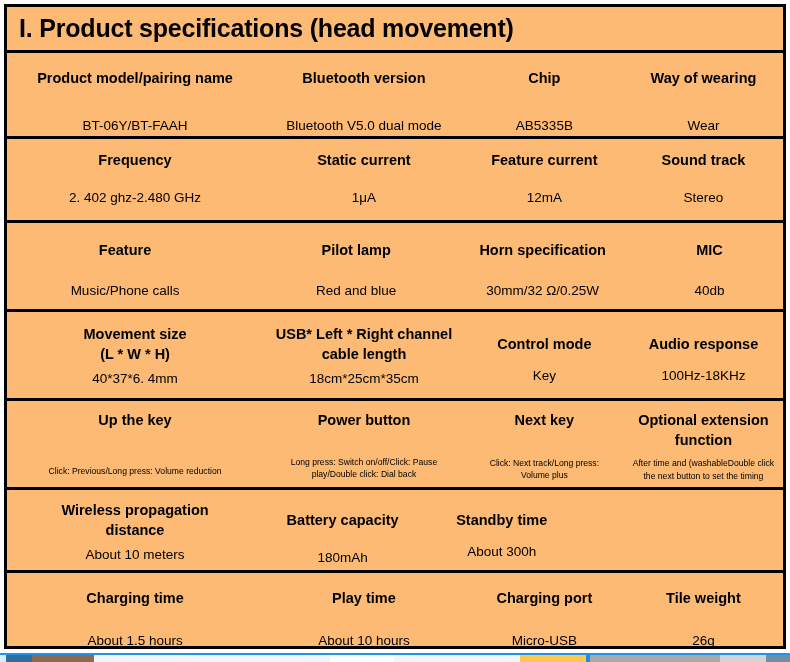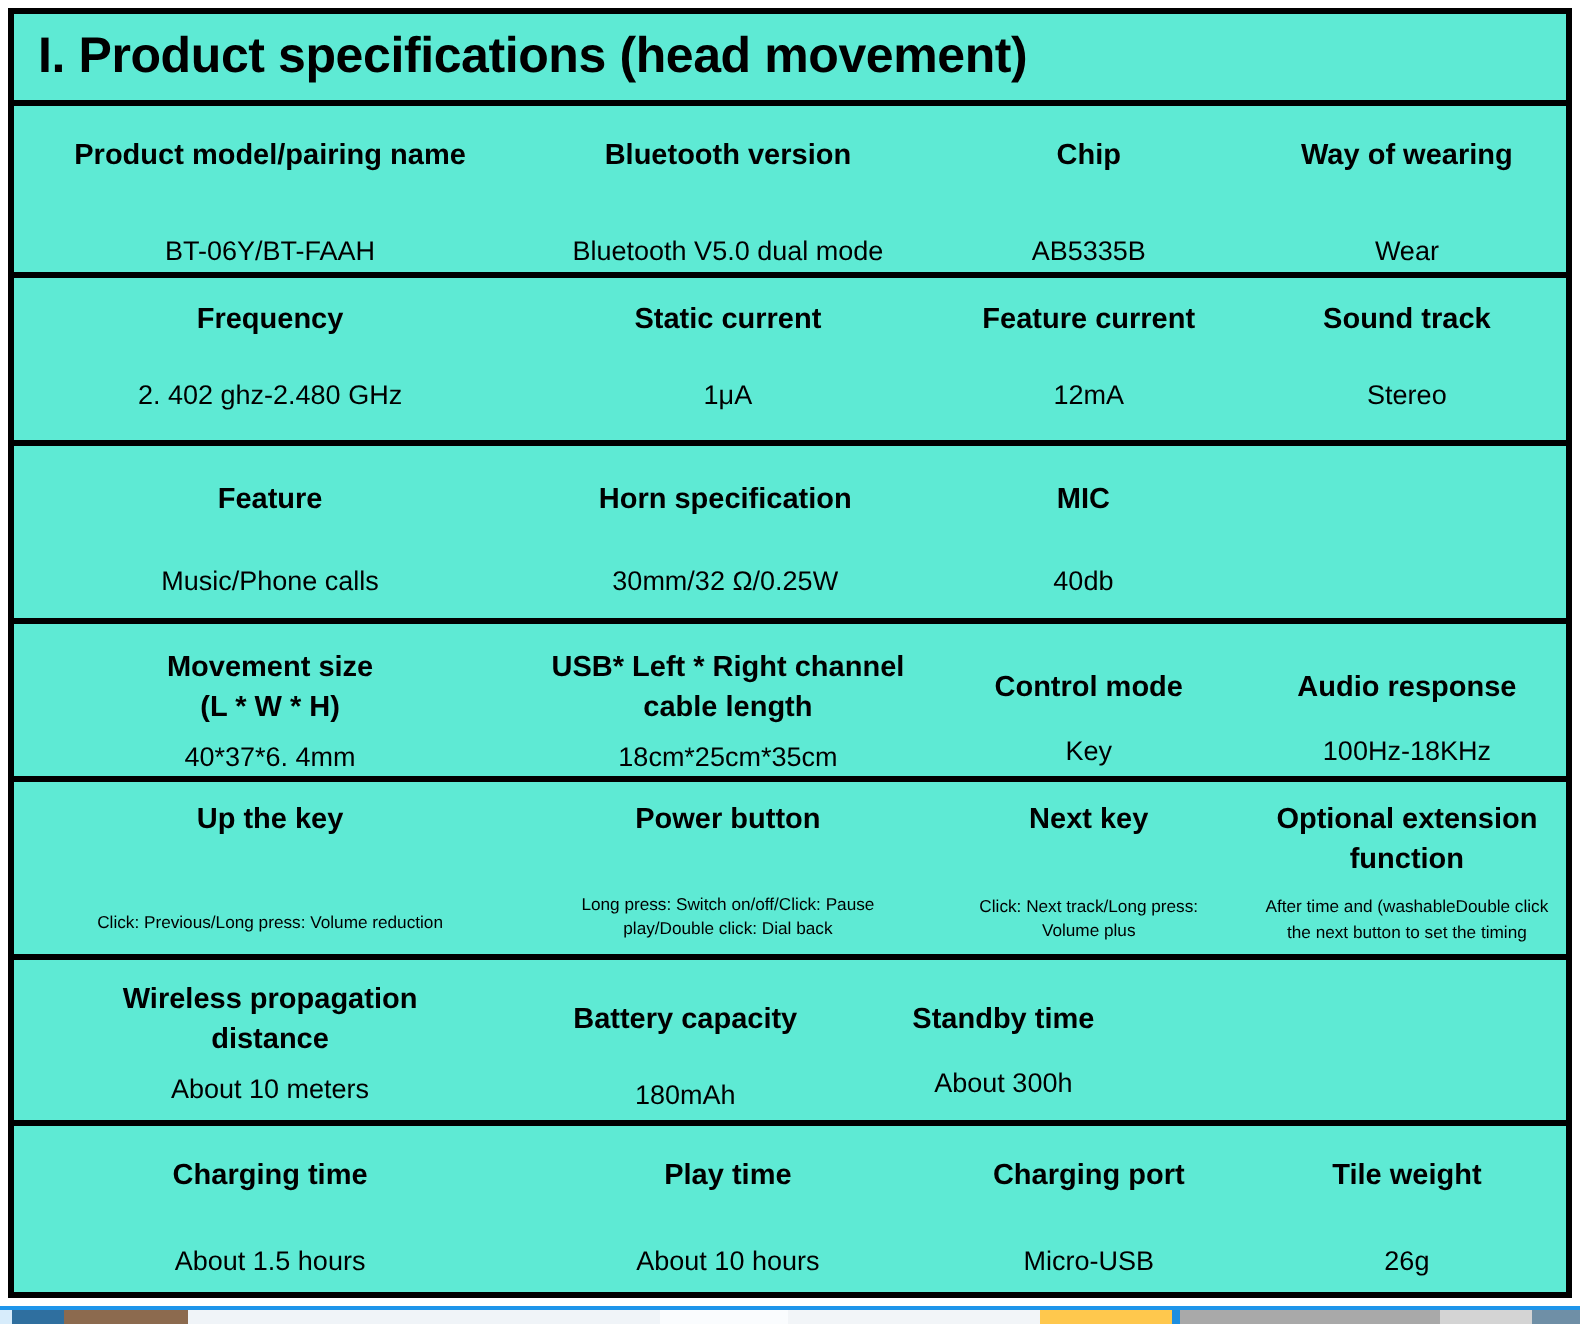--- a/index.html
+++ b/index.html
@@ -16,21 +16,21 @@
   }
 
   #doc {
     position: absolute;
     left: 4px;
     top: 4px;
     width: 782px;
     height: 645px;
     box-sizing: border-box;
     border: 3px solid #000;
-    background: #5eead4;
+    background: #fdba74;
   }
 
   .title-band {
     height: 46px;
     box-sizing: border-box;
     border-bottom: 3px solid #000;
     display: flex;
     align-items: center;
     padding-left: 12px;
   }
@@ -87,21 +87,21 @@
   .r1 .val { margin-top: 28px; }
 
   .r2 { height: 84px; }
   .r2 .hdr { margin-top: 12px; }
   .r2 .val { margin-top: 18px; }
 
   .r3 { height: 89px; gap: 20px; }
   .r3 .hdr { margin-top: 18px; }
   .r3 .val { margin-top: 21px; }
 
-  .r4 { height: 79px; justify-content: center; }
+  .r4 { height: 89px; justify-content: center; }
   .r4 .hdr { margin-top: 13px; }
   .r4 .val { margin-top: 6px; }
   .r4 .c3 .hdr, .r4 .c4 .hdr { margin-top: 23px; }
   .r4 .c3 .val, .r4 .c4 .val { margin-top: 12px; }
 
   .r5 { height: 89px; }
   .r5 .hdr { margin-top: 10px; }
   .r5 .val { margin-top: 18px; }
   .r5 .c1 .val { margin-top: 34px; }
   .r5 .c3 .val { margin-top: 26px; }
@@ -189,20 +189,24 @@
         <div class="cell c4">
           <div class="hdr">Sound track</div>
           <div class="val">Stereo</div>
         </div>
       </div>
       <div class="row r3">
         <div class="cell c1">
           <div class="hdr">Feature</div>
           <div class="val">Music/Phone calls</div>
         </div>
+        <div class="cell c2">
+          <div class="hdr">Pilot lamp</div>
+          <div class="val">Red and blue</div>
+        </div>
         <div class="cell c3">
           <div class="hdr">Horn specification</div>
           <div class="val">30mm/32 Ω/0.25W</div>
         </div>
         <div class="cell c4">
           <div class="hdr">MIC</div>
           <div class="val">40db</div>
         </div>
       </div>
       <div class="row r4">

